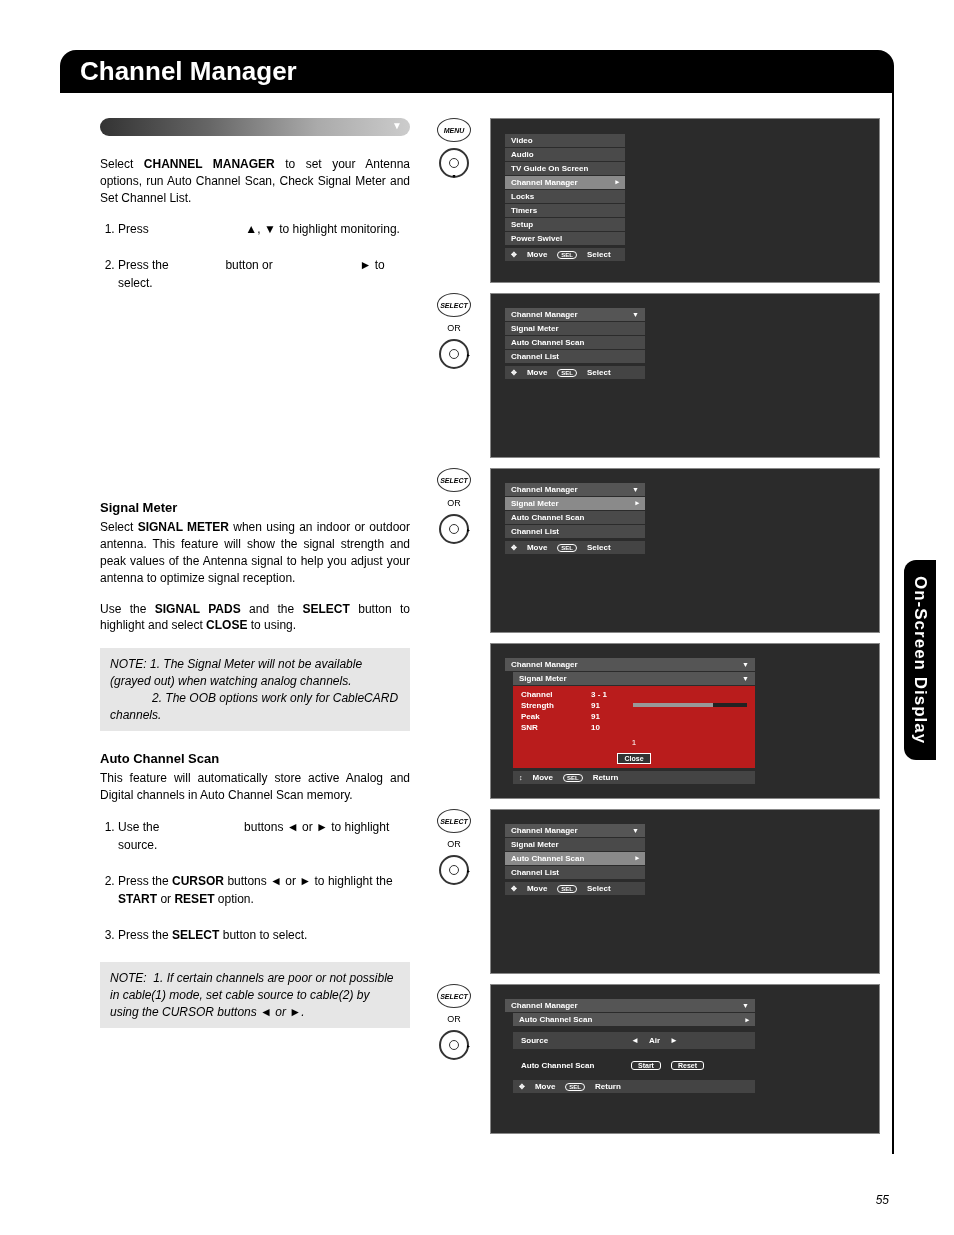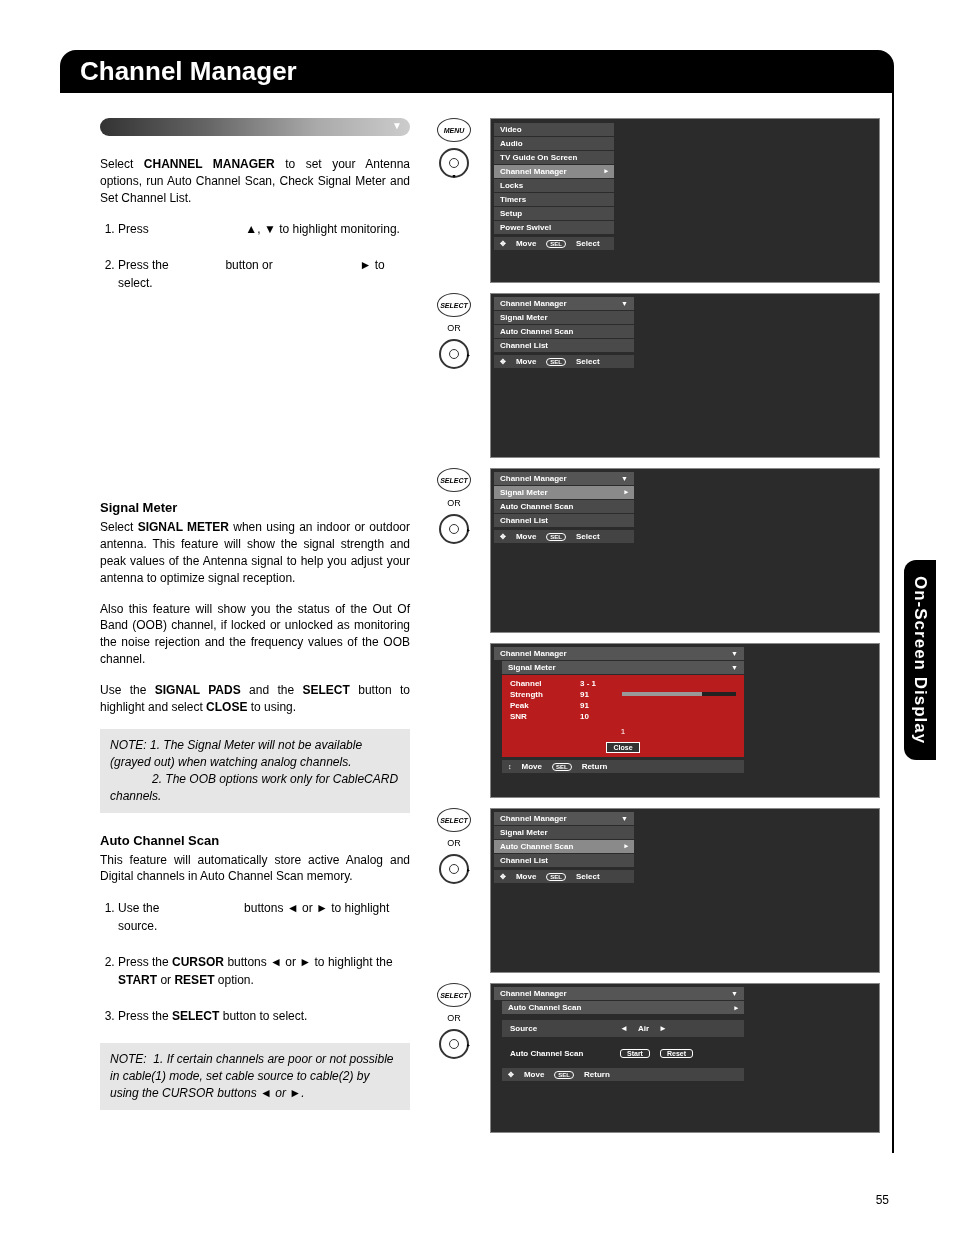--- a/index.html
+++ b/index.html
@@ -120,21 +120,21 @@
     width: 10px; height: 10px; border: 1.5px solid #333; border-radius: 50%;
   }
   .cursor-pad .dot-r { position:absolute; right:-3px; top:50%; transform:translateY(-50%); font-size:6px;}
   .cursor-pad .dot-b { position:absolute; bottom:-3px; left:50%; transform:translateX(-50%); font-size:6px;}
   .or-text { font-size: 9px; }
   .tv-screen {
     flex: 1;
     background: #2b2b2b;
     border: 1px solid #888;
     min-height: 165px;
-    padding: 3px;
+    padding: 14px;
     color: #fff;
     font-size: 8px;
   }
   .menu-title-bar {
     background: #555;
     padding: 2px 6px;
     font-weight: bold;
     display:flex;
     justify-content:space-between;
     align-items:center;
@@ -216,20 +216,21 @@
     font-weight: 900;
     font-size: 17px;
     font-family: Arial Black, Arial, sans-serif;
     letter-spacing: 1px;
   }
   .page-num {
     position: absolute;
     bottom: 28px;
     right: 65px;
     font-size: 12px;
+    font-style: italic;
   }
 </style>
 </head>
 <body>
 
 <div class="header-bar">
   <span class="header-title">Channel Manager</span>
 </div>
 
 <div class="content">
@@ -256,21 +257,20 @@
         <span> to select.</span>
       </li>
     </ol>
 
     <div style="height:190px;"></div>
 
     <div class="sub-heading">Signal Meter</div>
     <p class="para">
       <span>Select </span><span class="bold">SIGNAL METER</span><span> when using an indoor or outdoor antenna. This feature will show the signal strength and peak values of the Antenna signal to help you adjust your antenna to optimize signal reception.</span>
     </p>
-    <p class="para">Also this feature will show you the status of the Out Of Band (OOB) channel, if locked or unlocked as monitoring the noise rejection and the frequency values of the OOB channel.</p>
     <p class="para">
       <span>Use the </span><span class="bold">SIGNAL PADS</span><span> and the </span><span class="bold">SELECT</span><span> button to highlight and select </span><span class="bold">CLOSE</span><span> to using.</span>
     </p>
     <div class="note-box">
       <span class="note-label">NOTE:</span>
       <span>1. The Signal Meter will not be available (grayed out) when watching analog channels.</span><br>
       <span style="display:inline-block;width:42px;"></span><span>2. The OOB options work only for CableCARD channels.</span>
     </div>
 
     <div class="sub-heading">Auto Channel Scan</div>

